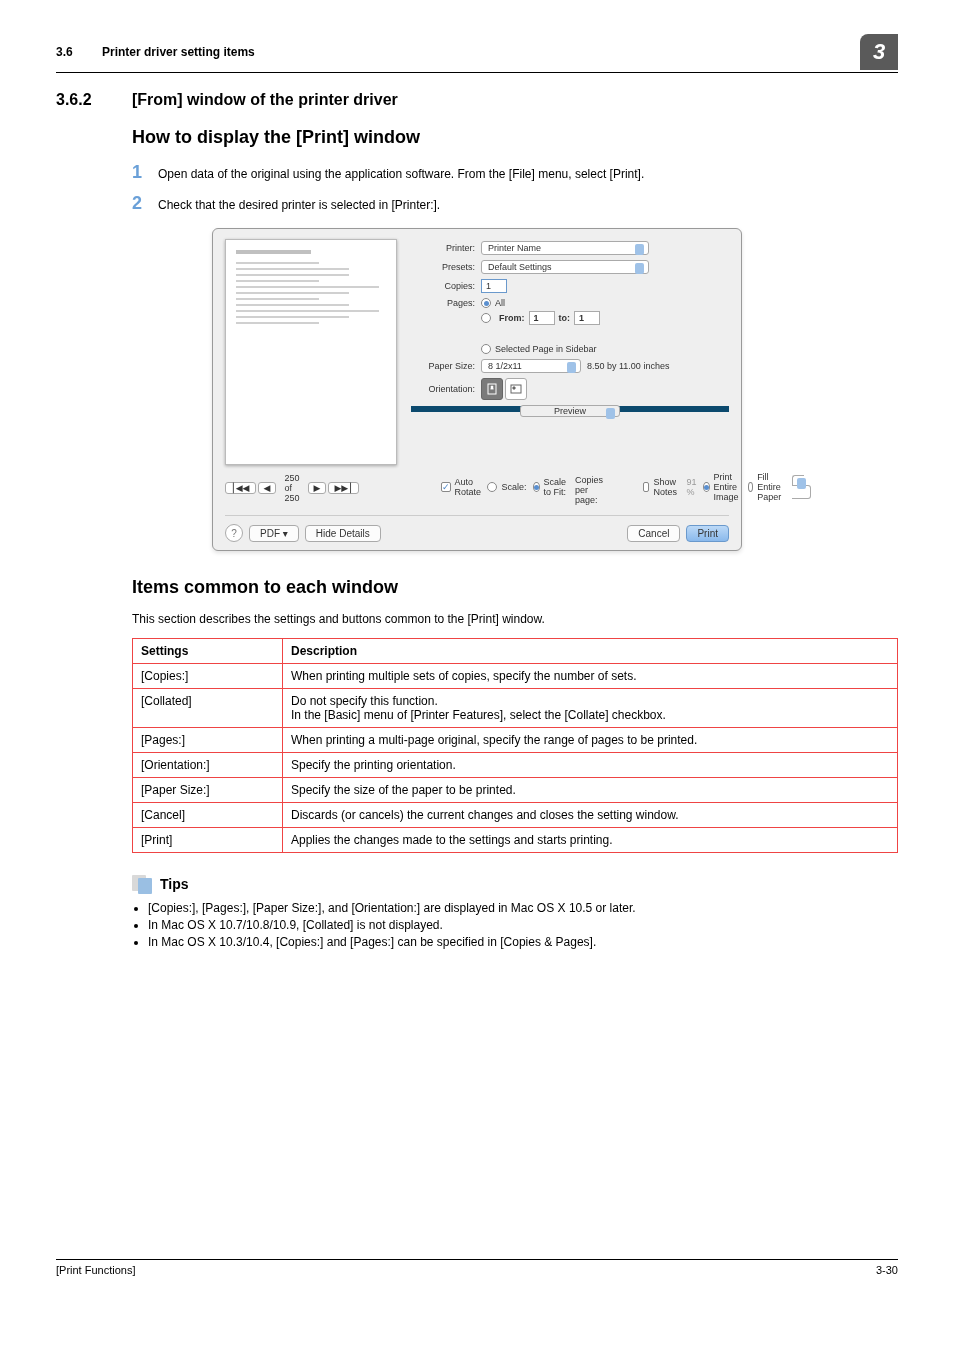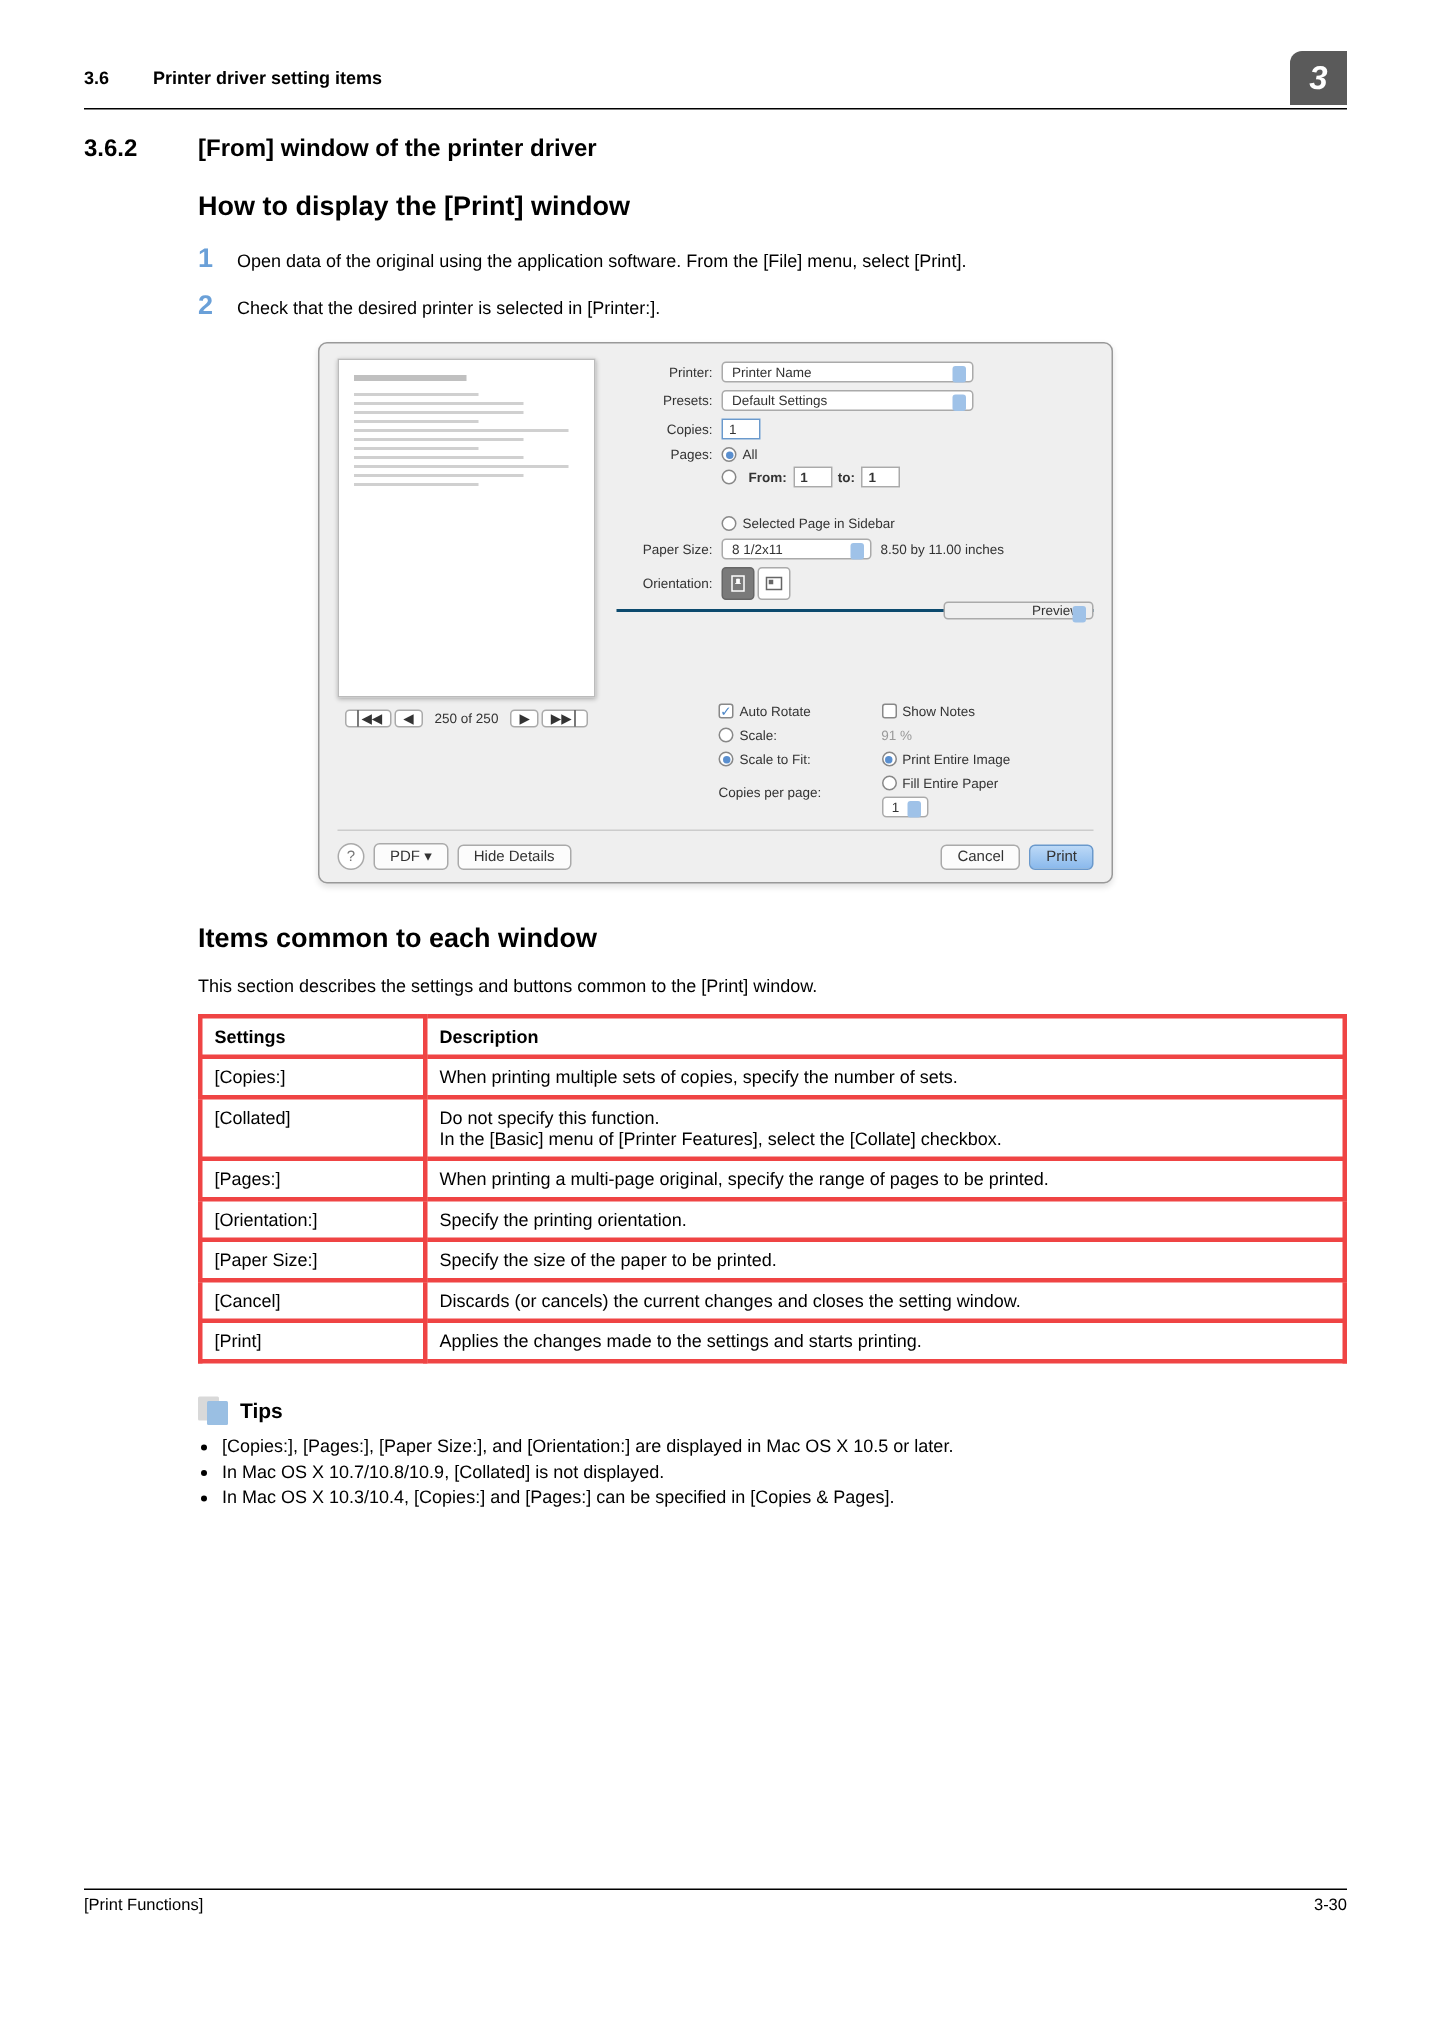--- a/index.html
+++ b/index.html
@@ -92,50 +92,50 @@
   }
   .cinput { background: #fff; border: 1px solid #aaa; padding: 1px 4px; font-size: 9px; }
   .radio, .check { width: 10px; height: 10px; border: 1px solid #888; border-radius: 50%; margin-right: 4px; display: inline-flex; align-items: center; justify-content: center; background: #fff; }
   .check { border-radius: 2px; }
   .radio.on::after, .check.on::after { content: ""; width: 5px; height: 5px; background: #5a8fcf; border-radius: 50%; }
   .check.on { background: #fff; }
   .check.on::after { content: "✓"; width: auto; height: auto; background: none; color: #4c86c7; font-size: 9px; line-height: 1; border-radius: 0; }
   .orient-btn { width: 22px; height: 22px; border: 1px solid #aaa; background: #fff; border-radius: 3px; margin-right: 2px; display: inline-flex; align-items: center; justify-content: center; font-size: 10px; }
   .orient-btn.sel { background: #7a7a7a; color: #fff; border-color: #666; }
 
-  .dialog-sep { border-top: 2px solid #0c4a6e; margin: 6px 0; position: relative; text-align: right; }
+  .dialog-sep { border-top: 6px solid #0c4a6e; margin: 6px 0; position: relative; text-align: center; }
   .dialog-sep span { position: relative; top: -7px; background: #efefef; padding: 0 8px; font-size: 9px; }
 
   .mid-grid { display: flex; gap: 14px; margin-top: 4px; }
   .mid-left { width: 172px; }
   .pager { display: flex; gap: 2px; align-items: center; justify-content: center; margin-top: 4px; }
   .pbtn { border: 1px solid #aaa; background: #fff; border-radius: 3px; padding: 0 5px; font-size: 9px; }
   .mid-right { flex: 1; display: flex; gap: 40px; padding-left: 68px; }
-  .mid-col { display: flex; flex-direction: column; gap: 6px; }
+  .mid-col { display: flex; flex-direction: row; gap: 6px; align-items: center; }
 
   .dialog-bottom {
     border-top: 1px solid #ccc;
     margin-top: 10px;
     padding-top: 8px;
     display: flex; align-items: center; gap: 6px;
   }
   .qmark { width: 18px; height: 18px; border: 1px solid #aaa; border-radius: 50%; display: flex; align-items: center; justify-content: center; background: #fff; font-size: 10px; color: #777; }
   .btn { background: #fcfcfc; border: 1px solid #aaa; border-radius: 4px; padding: 2px 10px; font-size: 10px; }
   .btn.primary { background: linear-gradient(#bcd9f7,#8ab9ec); border-color: #6a99cc; }
 
   .p-text { font-size: 12px; margin-left: 76px; margin-bottom: 12px; }
 
   table.settings {
     margin-left: 76px;
     border-collapse: collapse;
     font-size: 12px;
     width: calc(100% - 76px);
   }
   table.settings th, table.settings td {
-    border: 3px solid #ef4444;
+    border: 1px solid #ef4444;
     padding: 5px 8px;
     text-align: left;
     vertical-align: top;
   }
   table.settings th { font-weight: bold; }
   table.settings th:first-child { width: 150px; }
 
   .tips-block { margin-left: 76px; margin-top: 22px; }
   .tips-head { display: flex; align-items: center; gap: 6px; margin-bottom: 8px; }
   .tips-icon { position: relative; width: 22px; height: 18px; }

